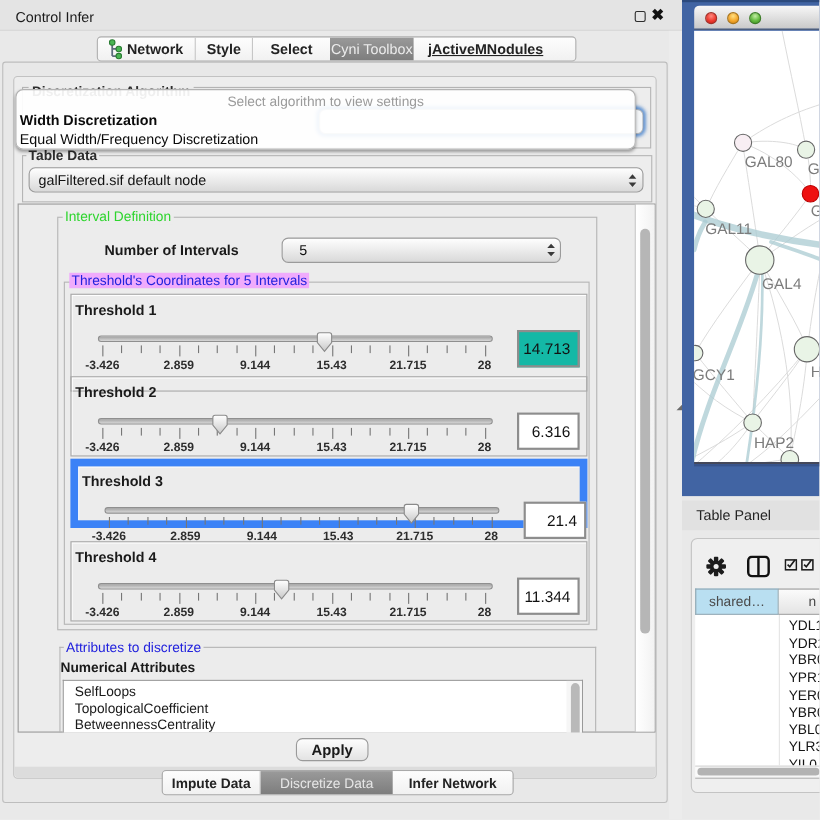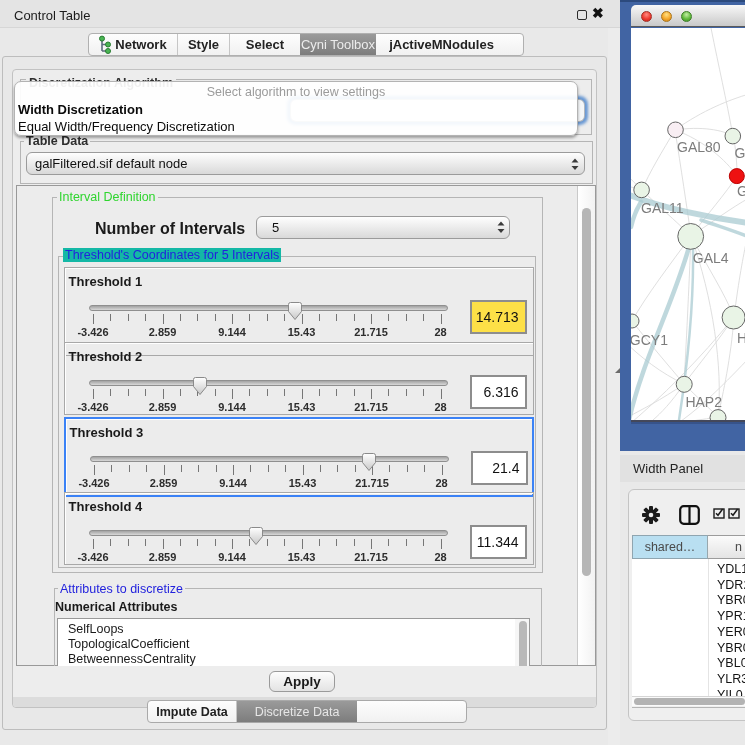--- a/index.html
+++ b/index.html
@@ -4,40 +4,40 @@
 <style>
   * { margin:0; padding:0; box-sizing:border-box; }
   html,body { width:745px; height:745px; overflow:hidden; }
   body { font-family:"Liberation Sans", sans-serif; background:#e9e9e9; position:relative; }
   .abs { position:absolute; }
 </style>
 </head>
 <body>
 
 <div class="abs" style="left:0;top:0;width:620px;height:28px;background:#e4e4e4;border-bottom:1px solid #d6d6d6;"></div>
-<div class="abs" style="left:14px;top:8px;font-size:13px;color:#1b1b1b;">Control Table</div>
+<div class="abs" style="left:14px;top:8px;font-size:13px;color:#1b1b1b;">Control Infer</div>
 <div class="abs" style="left:577px;top:10px;width:10px;height:10px;border:1.6px solid #2c2c2c;border-radius:2px;"></div>
 <div class="abs" style="left:592px;top:6px;font-size:14px;font-weight:bold;color:#111;line-height:14px;">✖</div>
 
 <div class="abs" style="left:2px;top:56px;width:605px;height:674px;background:#e8e8e8;border:1px solid #bdbdbd;border-radius:3px;"></div>
 
 <div class="abs" style="left:88px;top:33px;width:436px;height:23px;border:1px solid #b0b0b0;border-radius:4px;background:linear-gradient(#fdfdfd,#f1f1f1);display:flex;overflow:hidden;font-size:13px;font-weight:bold;color:#222;">
   <div style="width:89px;display:flex;align-items:center;justify-content:center;border-right:1px solid #c6c6c6;">
     <svg width="12" height="19" viewBox="0 0 12 19" style="margin-right:4px;">
       <path d="M3,5 V16 M3,9.5 H7 M3,16 H7" stroke="#5d6b7d" stroke-width="1.6" fill="none"></path>
       <circle cx="3" cy="3.6" r="2.5" fill="#49b553" stroke="#2a7c33" stroke-width="1"></circle>
       <circle cx="9" cy="9.5" r="2.5" fill="#49b553" stroke="#2a7c33" stroke-width="1"></circle>
       <circle cx="9" cy="16" r="2.5" fill="#49b553" stroke="#2a7c33" stroke-width="1"></circle>
     </svg>
     <span>Network</span>
   </div>
   <div style="width:52px;display:flex;align-items:center;justify-content:center;border-right:1px solid #c6c6c6;">Style</div>
   <div style="width:70px;display:flex;align-items:center;justify-content:center;">Select</div>
   <div style="width:76px;display:flex;align-items:center;justify-content:center;background:linear-gradient(#9a9a9a,#7d7d7d);color:#ececec;font-weight:normal;">Cyni Toolbox</div>
-  <div style="width:131px;display:flex;align-items:center;justify-content:center;">jActiveMNodules</div>
+  <div style="width:131px;display:flex;align-items:center;justify-content:center;text-decoration:underline;">jActiveMNodules</div>
 </div>
 
 <div class="abs" style="left:12px;top:69px;width:585px;height:639px;background:#ededed;border:1px solid #c2c2c2;border-radius:4px;"></div>
 <div class="abs" style="left:13px;top:697px;width:583px;height:10px;background:#dcdcdc;border-radius:0 0 4px 4px;"></div>
 
 <div class="abs" style="left:20px;top:79px;width:572px;height:56px;border:1px solid #b5b5b5;"></div>
 <div class="abs" style="left:26px;top:76px;background:#ededed;padding:0 3px;font-size:12.5px;font-weight:bold;color:#2e2e2e;">Discretization Algorithm</div>
 <div class="abs" style="left:290px;top:99px;width:295px;height:23px;border-radius:6px;background:#f4f6f8;border:1px solid rgba(120,130,142,0.55);box-shadow:0 0 3px 2.2px rgba(70,130,205,0.8);"></div>
 
 <div class="abs" style="left:20px;top:141px;width:573px;height:43px;border:1px solid #b5b5b5;"></div>
@@ -49,29 +49,29 @@
 </svg>
 
 <div class="abs" style="left:16px;top:185px;width:580px;height:481px;background:#ececec;border:1px solid #999;"></div>
 
 <div class="abs" style="left:577px;top:186px;width:18px;height:479px;background:linear-gradient(90deg,#ffffff,#f2f2f2);border-left:1px solid #c9c9c9;"></div>
 <div class="abs" style="left:582px;top:208px;width:9px;height:368px;background:#b6b6b6;border-radius:4.5px;"></div>
 
 <div class="abs" style="left:52px;top:197px;width:491px;height:376px;border:1px solid #b5b5b5;"></div>
 <div class="abs" style="left:57px;top:190px;background:#ececec;padding:0 2px;font-size:12.5px;color:#2ed52e;">Interval Definition</div>
 
-<div class="abs" style="left:95px;top:220px;font-size:16px;font-weight:bold;color:#1a1a1a;">Number of Intervals</div>
+<div class="abs" style="left:95px;top:220px;font-size:13px;font-weight:bold;color:#1a1a1a;">Number of Intervals</div>
 <div class="abs" style="left:256px;top:216px;width:254px;height:23px;border-radius:6px;background:linear-gradient(#fefefe,#d9d9d9);border:1px solid #9b9b9b;"></div>
 <div class="abs" style="left:272px;top:220px;font-size:13px;color:#111;">5</div>
 <svg class="abs" style="left:497px;top:221px;" width="8" height="13" viewBox="0 0 8 13">
   <path d="M0.5,4.5 L4,0.5 L7.5,4.5 Z M0.5,8 L4,12 L7.5,8 Z" fill="#3a3a3a"></path>
 </svg>
 
 <div class="abs" style="left:58px;top:256px;width:478px;height:312px;border:1px solid #b5b5b5;"></div>
-<div class="abs" style="left:63px;top:248px;background:#14b8a6;padding:0 2px;font-size:12.5px;color:#2222dd;">Threshold's Coordinates for 5 Intervals</div>
+<div class="abs" style="left:63px;top:248px;background:#f0abfc;padding:0 2px;font-size:12.5px;color:#2222dd;">Threshold's Coordinates for 5 Intervals</div>
 
 <div id="blocks">
     <div class="abs" style="left:63.5px;top:267px;width:470px;height:89px;border:1px solid #a8a8a8;box-shadow:inset 0 1px 0 #fff, inset 1px 0 0 #fff;">
       <div style="position:absolute;left:4px;top:6px;font-size:13px;font-weight:bold;color:#1a1a1a;">Threshold 1</div>
       <div style="position:absolute;left:24.5px;top:37px;width:359px;height:6px;border-radius:3px;border:1px solid #8f8f8f;background:linear-gradient(#a2a2a2,#d8d8d8);"></div>
       <div style="position:absolute;left:28.5px;top:46px;width:1px;height:9.5px;background:#767676;"></div>
       <div style="position:absolute;left:45.9px;top:46px;width:1px;height:7px;background:#767676;"></div>
       <div style="position:absolute;left:63.3px;top:46px;width:1px;height:7px;background:#767676;"></div>
       <div style="position:absolute;left:80.6px;top:46px;width:1px;height:7px;background:#767676;"></div>
       <div style="position:absolute;left:98.0px;top:46px;width:1px;height:9.5px;background:#767676;"></div>
@@ -99,21 +99,21 @@
       <div style="position:absolute;left:346.0px;top:58px;width:60px;text-align:center;font-size:11px;font-weight:bold;color:#2d2d2d;">28</div>
       <svg style="position:absolute;left:222.5px;top:33px;" width="16" height="20" viewBox="0 0 16 20">
         <defs>
           <linearGradient id="tg0" x1="0" y1="0" x2="0" y2="1">
             <stop offset="0" stop-color="#ffffff"></stop>
             <stop offset="1" stop-color="#c8c8c8"></stop>
           </linearGradient>
         </defs>
         <path d="M1.5,10.5 V3.5 Q1.5,1.5 3.5,1.5 H12.5 Q14.5,1.5 14.5,3.5 V10.5 L8,18.5 Z" fill="url(#tg0)" stroke="#8a8a8a" stroke-width="1"></path>
       </svg>
-      <div style="position:absolute;left:405px;top:32px;width:57px;height:34px;background:#fde047;border:2px solid #8d8d8d;font-size:14px;color:#111;text-align:right;line-height:30px;padding-right:6px;">14.713</div>
+      <div style="position:absolute;left:405px;top:32px;width:57px;height:34px;background:#14b8a6;border:2px solid #8d8d8d;font-size:14px;color:#111;text-align:right;line-height:30px;padding-right:6px;">14.713</div>
     </div>
     <div class="abs" style="left:63.5px;top:342px;width:470px;height:73px;border:1px solid #a8a8a8;box-shadow:inset 0 1px 0 #fff, inset 1px 0 0 #fff;">
       <div style="position:absolute;left:4px;top:6px;font-size:13px;font-weight:bold;color:#1a1a1a;">Threshold 2</div>
       <div style="position:absolute;left:24.5px;top:37px;width:359px;height:6px;border-radius:3px;border:1px solid #8f8f8f;background:linear-gradient(#a2a2a2,#d8d8d8);"></div>
       <div style="position:absolute;left:28.5px;top:46px;width:1px;height:9.5px;background:#767676;"></div>
       <div style="position:absolute;left:45.9px;top:46px;width:1px;height:7px;background:#767676;"></div>
       <div style="position:absolute;left:63.3px;top:46px;width:1px;height:7px;background:#767676;"></div>
       <div style="position:absolute;left:80.6px;top:46px;width:1px;height:7px;background:#767676;"></div>
       <div style="position:absolute;left:98.0px;top:46px;width:1px;height:9.5px;background:#767676;"></div>
       <div style="position:absolute;left:115.4px;top:46px;width:1px;height:7px;background:#767676;"></div>
@@ -142,21 +142,21 @@
         <defs>
           <linearGradient id="tg1" x1="0" y1="0" x2="0" y2="1">
             <stop offset="0" stop-color="#ffffff"></stop>
             <stop offset="1" stop-color="#c8c8c8"></stop>
           </linearGradient>
         </defs>
         <path d="M1.5,10.5 V3.5 Q1.5,1.5 3.5,1.5 H12.5 Q14.5,1.5 14.5,3.5 V10.5 L8,18.5 Z" fill="url(#tg1)" stroke="#8a8a8a" stroke-width="1"></path>
       </svg>
       <div style="position:absolute;left:405px;top:32px;width:57px;height:34px;background:#fff;border:2px solid #8d8d8d;font-size:14px;color:#111;text-align:right;line-height:30px;padding-right:6px;">6.316</div>
     </div>
-    <div class="abs" style="left:63.5px;top:417px;width:470px;height:80px;border:2px solid #3b82f6;box-shadow:inset 0 1px 0 #fff, inset 1px 0 0 #fff;">
+    <div class="abs" style="left:63.5px;top:417px;width:470px;height:63px;border:7px solid #3b82f6;box-shadow:inset 0 1px 0 #fff, inset 1px 0 0 #fff;">
       <div style="position:absolute;left:4px;top:6px;font-size:13px;font-weight:bold;color:#1a1a1a;">Threshold 3</div>
       <div style="position:absolute;left:24.5px;top:37px;width:359px;height:6px;border-radius:3px;border:1px solid #8f8f8f;background:linear-gradient(#a2a2a2,#d8d8d8);"></div>
       <div style="position:absolute;left:28.5px;top:46px;width:1px;height:9.5px;background:#767676;"></div>
       <div style="position:absolute;left:45.9px;top:46px;width:1px;height:7px;background:#767676;"></div>
       <div style="position:absolute;left:63.3px;top:46px;width:1px;height:7px;background:#767676;"></div>
       <div style="position:absolute;left:80.6px;top:46px;width:1px;height:7px;background:#767676;"></div>
       <div style="position:absolute;left:98.0px;top:46px;width:1px;height:9.5px;background:#767676;"></div>
       <div style="position:absolute;left:115.4px;top:46px;width:1px;height:7px;background:#767676;"></div>
       <div style="position:absolute;left:132.8px;top:46px;width:1px;height:7px;background:#767676;"></div>
       <div style="position:absolute;left:150.1px;top:46px;width:1px;height:7px;background:#767676;"></div>
@@ -241,20 +241,21 @@
 <div class="abs" style="left:68px;top:637px;font-size:12.5px;color:#1a1a1a;">TopologicalCoefficient</div>
 <div class="abs" style="left:68px;top:652px;font-size:12.5px;color:#1a1a1a;">BetweennessCentrality</div>
 <div class="abs" style="left:515px;top:619px;width:14px;height:47px;background:#f6f6f6;"></div>
 <div class="abs" style="left:518.5px;top:621px;width:8px;height:45px;background:#b9b9b9;border-radius:4px 4px 0 0;"></div>
 
 <div class="abs" style="left:269px;top:671px;width:66px;height:21px;border-radius:6px;border:1px solid #9a9a9a;background:linear-gradient(#fdfdfd,#e3e3e3);text-align:center;font-size:13.5px;font-weight:bold;color:#1a1a1a;line-height:19px;">Apply</div>
 
 <div class="abs" style="left:147px;top:700px;width:320px;height:23px;border:1px solid #a9a9a9;border-radius:4px;background:linear-gradient(#fdfdfd,#f1f1f1);display:flex;overflow:hidden;font-size:12.5px;font-weight:bold;color:#222;">
   <div style="width:89px;display:flex;align-items:center;justify-content:center;border-right:1px solid #c6c6c6;">Impute Data</div>
   <div style="width:120px;display:flex;align-items:center;justify-content:center;background:linear-gradient(#9a9a9a,#7d7d7d);color:#e6e6e6;font-weight:normal;">Discretize Data</div>
+  <div style="width:109px;display:flex;align-items:center;justify-content:center;">Infer Network</div>
 </div>
 
 <div class="abs" style="left:14px;top:80.5px;width:564px;height:55.5px;background:rgba(255,255,255,0.925);border:1px solid #b3b3b3;border-radius:7px;box-shadow:0 2px 3px rgba(0,0,0,0.35);"></div>
 <div class="abs" style="left:14px;top:85px;width:564px;text-align:center;font-size:12.5px;color:#9b9b9b;">Select algorithm to view settings</div>
 <div class="abs" style="left:18px;top:102px;font-size:13px;font-weight:bold;color:#0a0a0a;">Width Discretization</div>
 <div class="abs" style="left:18px;top:119px;font-size:13px;color:#0a0a0a;">Equal Width/Frequency Discretization</div>
 
 <div class="abs" style="left:608px;top:28px;width:12px;height:717px;background:#ececec;"></div>
 
 <svg class="abs" style="left:614px;top:368px;" width="7" height="8" viewBox="0 0 7 8">
@@ -327,21 +328,21 @@
     <text x="-1.2" y="317">GCY1</text>
     <text x="106" y="315">H</text>
     <text x="54.4" y="379">HAP2</text>
   </g>
 </svg>
 
 <div class="abs" style="left:631px;top:420px;width:114px;height:2px;background:#44485a;"></div>
 <div class="abs" style="left:631px;top:422px;width:114px;height:2px;background:#37538a;"></div>
 
 <div class="abs" style="left:620px;top:455px;width:125px;height:27px;background:#e1e1e1;"></div>
-<div class="abs" style="left:633px;top:461px;font-size:13px;color:#242424;">Width Panel</div>
+<div class="abs" style="left:633px;top:461px;font-size:13px;color:#242424;">Table Panel</div>
 
 <div class="abs" style="left:628px;top:489px;width:120px;height:232px;background:#efefef;border:1px solid #c4c4c4;border-radius:6px 0 0 6px;"></div>
 
 <svg class="abs" style="left:642px;top:506px;" width="18" height="18" viewBox="0 0 18 18">
   <g fill="#1c1c1c">
     <rect x="7" y="0" width="4" height="18" rx="1"></rect>
     <rect x="0" y="7" width="18" height="4" rx="1"></rect>
     <rect x="7" y="0" width="4" height="18" rx="1" transform="rotate(45 9 9)"></rect>
     <rect x="7" y="0" width="4" height="18" rx="1" transform="rotate(135 9 9)"></rect>
     <circle cx="9" cy="9" r="5.5"></circle>

